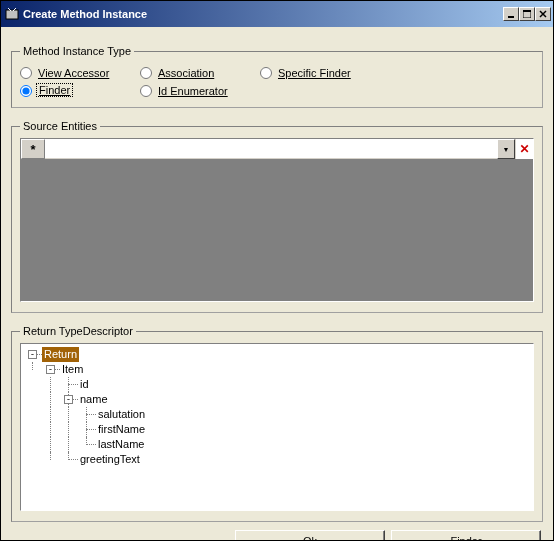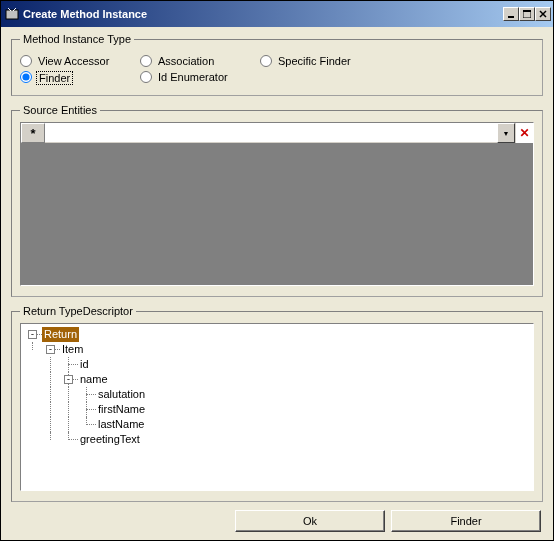--- a/index.html
+++ b/index.html
@@ -46,35 +46,36 @@
     margin-left: 0px;
     font-weight: bold;
   }
   .content {
     padding: 6px 10px 10px 10px;
   }
   fieldset {
     border: 1px solid #a0a0a0;
     border-top-color: #808080;
     border-left-color: #808080;
-    margin: 0 0 8px 0;
+    margin: 12px 0 8px 0;
     padding: 6px 8px 10px 8px;
     position: relative;
   }
   legend {
     font-size: 11px;
     color: #000;
     padding: 0 3px;
   }
   .radio-row { display: flex; margin-top: 4px; }
   .radio-item {
     display: flex;
-    align-items: flex-start;
+    align-items: flex-end;
     gap: 4px;
     width: 120px;
+    text-decoration: underline;
   }
   .radio-item input { margin: 0; width: 12px; height: 12px; }
   .radio-item.sel label {
     border: 1px dotted #000;
     padding: 0 2px;
   }
   .radio-item label { padding: 0 2px; }
   .source-box {
     background: #808080;
     border: 1px solid #fff;

